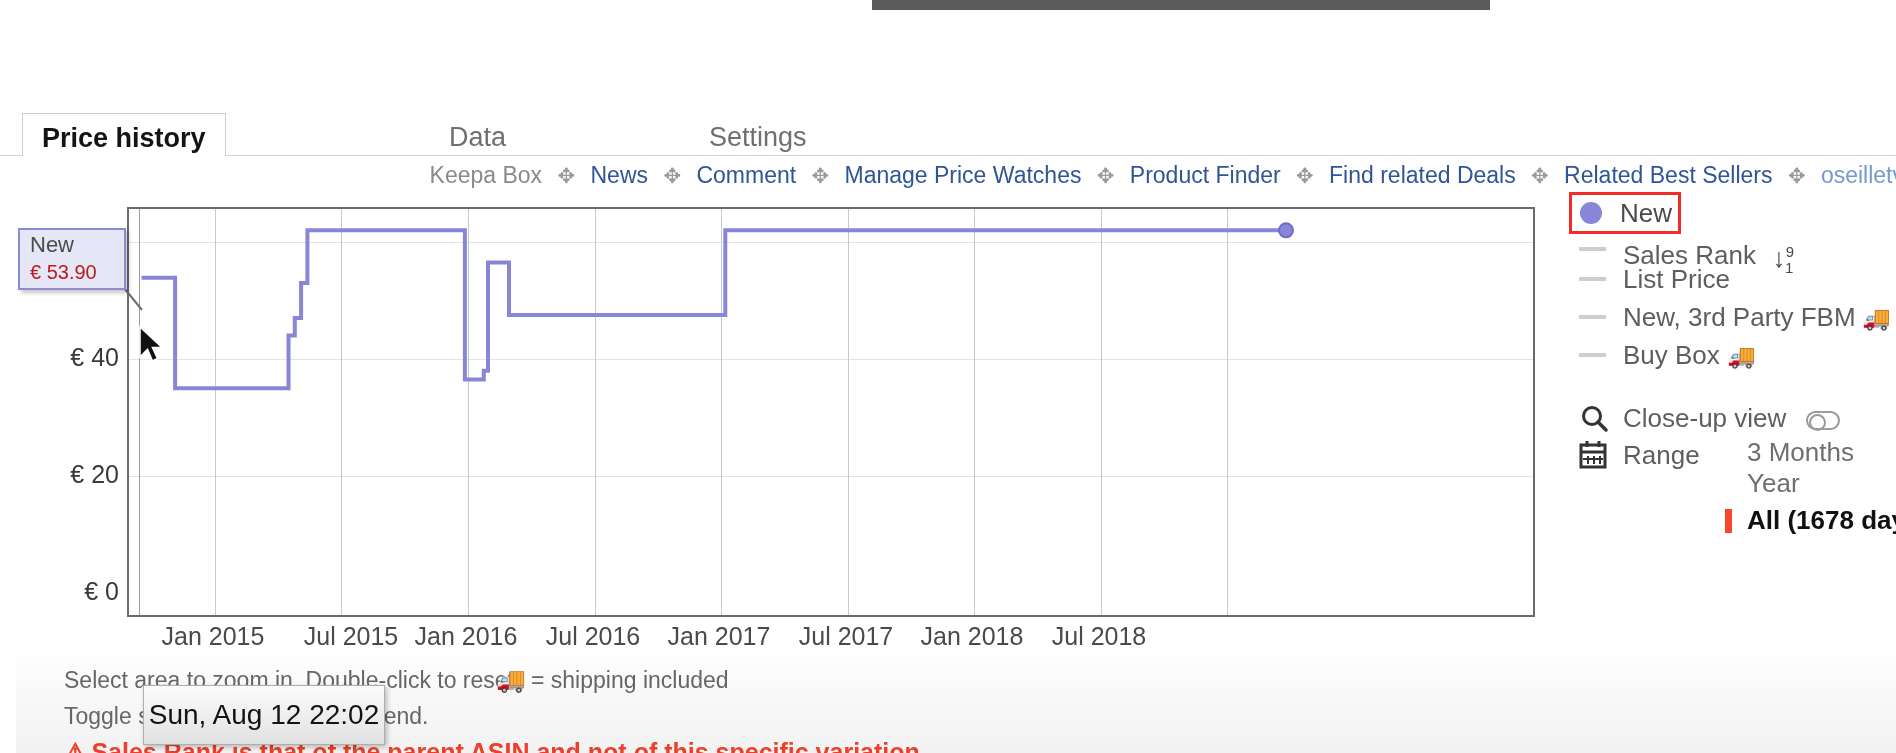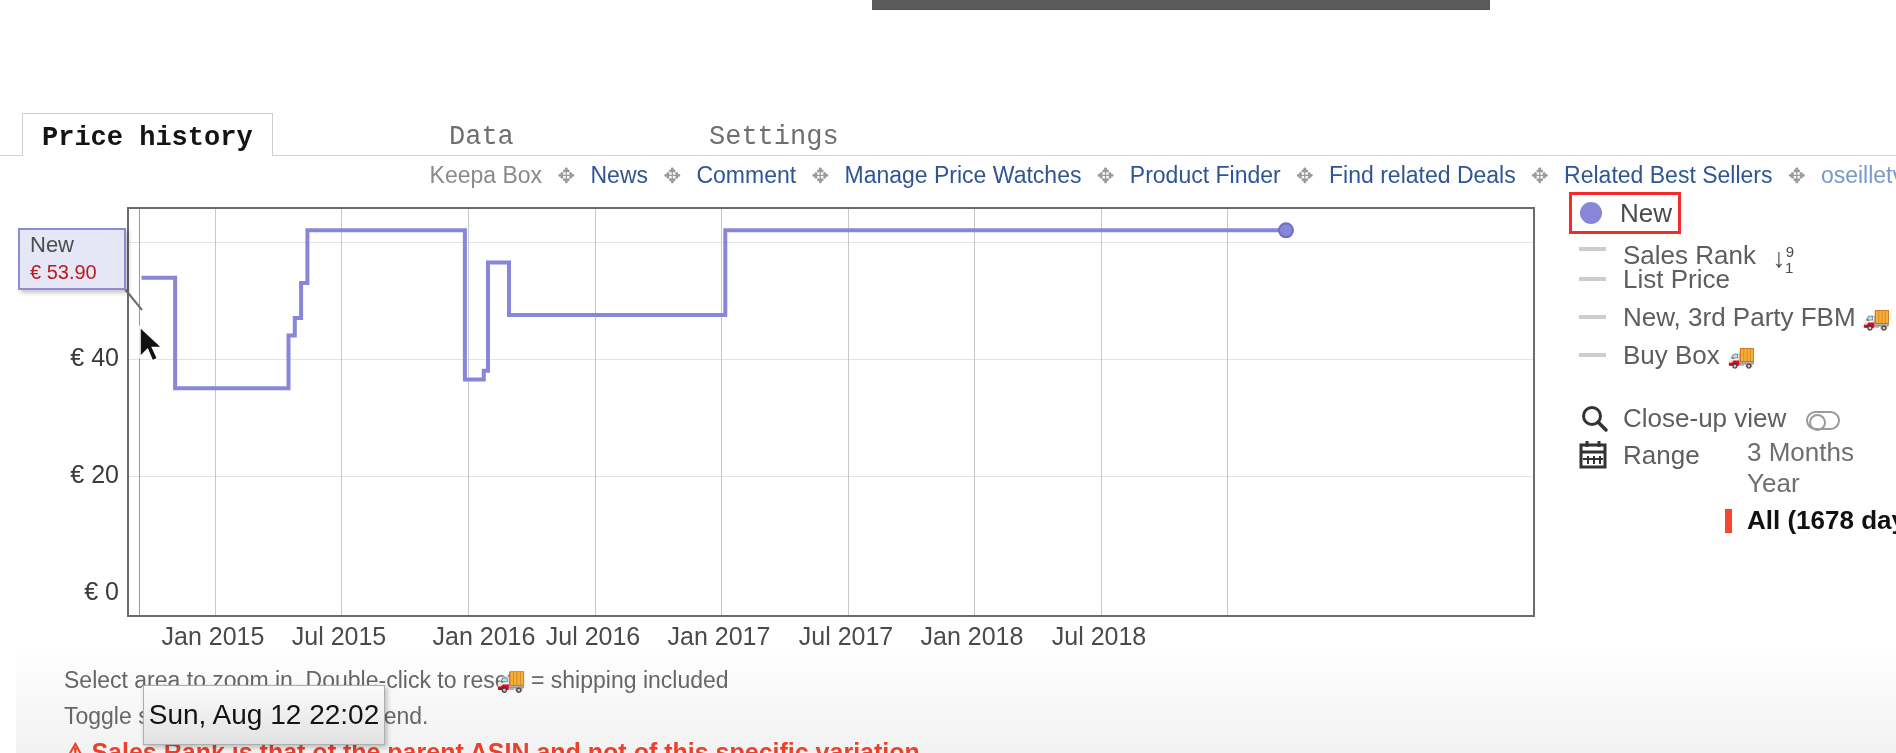--- a/index.html
+++ b/index.html
@@ -13,21 +13,21 @@
   #page { position: relative; width: 1896px; height: 753px; background: #fff; }
 
   
   .topbar {
     position: absolute; left: 872px; top: 0px; width: 618px; height: 10px;
     background: #5a5a5a;
   }
 
   
   .tabstrip {
-    position: absolute; left: 0px; top: 112px; width: 1896px; height: 44px; font-family: Liberation Mono, monospace;
+    position: absolute; left: 0px; top: 112px; width: 1896px; height: 44px;
   }
   .tabstrip .baseline {
     position: absolute; left: 0; bottom: 0; width: 1896px; height: 1px;
     background: #d2d2d2;
   }
   .tab {
     position: absolute; bottom: 0px; height: 43px;
     padding: 6px 19px 0 19px;
     font-size: 27px; color: #6f6f6f;
     line-height: 36px; white-space: nowrap;
@@ -230,22 +230,22 @@
     <svg class="series" width="1404" height="406" viewBox="0 0 1404 406">
       <polyline id="series-path" fill="none" stroke="#8886d8" stroke-width="4" stroke-linejoin="miter" stroke-linecap="butt" points="12.5,68.7 44.0,68.7 44.0,68.7 46.1,68.7 46.1,179.3 157.4,179.3 157.4,179.3 159.5,179.3 159.5,126.6 165.8,126.6 165.8,109.1 172.1,109.1 172.1,73.9 178.4,73.9 178.4,21.3 327.5,21.3 327.5,21.3 335.9,21.3 335.9,170.5 350.6,170.5 350.6,170.5 354.8,170.5 354.8,161.7 359.0,161.7 359.0,53.5 377.9,53.5 377.9,53.5 380.0,53.5 380.0,106.1 594.2,106.1 594.2,106.1 596.3,106.1 596.3,21.3 1157.0,21.3 1157.0,21.3"></polyline>
       <circle id="series-end" r="7" fill="#8886d8" stroke="#6f6dc8" stroke-width="2" cx="1157.0" cy="21.3"></circle>
     </svg>
 
     <div style="position:absolute;left:10px;top:0;width:1px;height:406px;background:#7a7a7a;opacity:.75;"></div>
   </div>
 
   <div class="xlabels">
     <div class="xlabel" style="left:86px;">Jan 2015</div>
-    <div class="xlabel" style="left:212px;">Jul 2015</div>
-    <div class="xlabel" style="left:357px;">Jan 2016</div>
+    <div class="xlabel" style="left:224px;">Jul 2015</div>
+    <div class="xlabel" style="left:339px;">Jan 2016</div>
     <div class="xlabel" style="left:466px;">Jul 2016</div>
     <div class="xlabel" style="left:592px;">Jan 2017</div>
     <div class="xlabel" style="left:719px;">Jul 2017</div>
     <div class="xlabel" style="left:845px;">Jan 2018</div>
     <div class="xlabel" style="left:972px;">Jul 2018</div>
     <div class="xlabel" style="left:1098px;margin-top:42px;">Jan 2019</div>
   </div>
 
   <svg style="position:absolute;left:0;top:0;width:1896px;height:753px;pointer-events:none;z-index:5;">
     <line x1="120" y1="283" x2="142" y2="310" stroke="#6f6f6f" stroke-width="2"></line>

